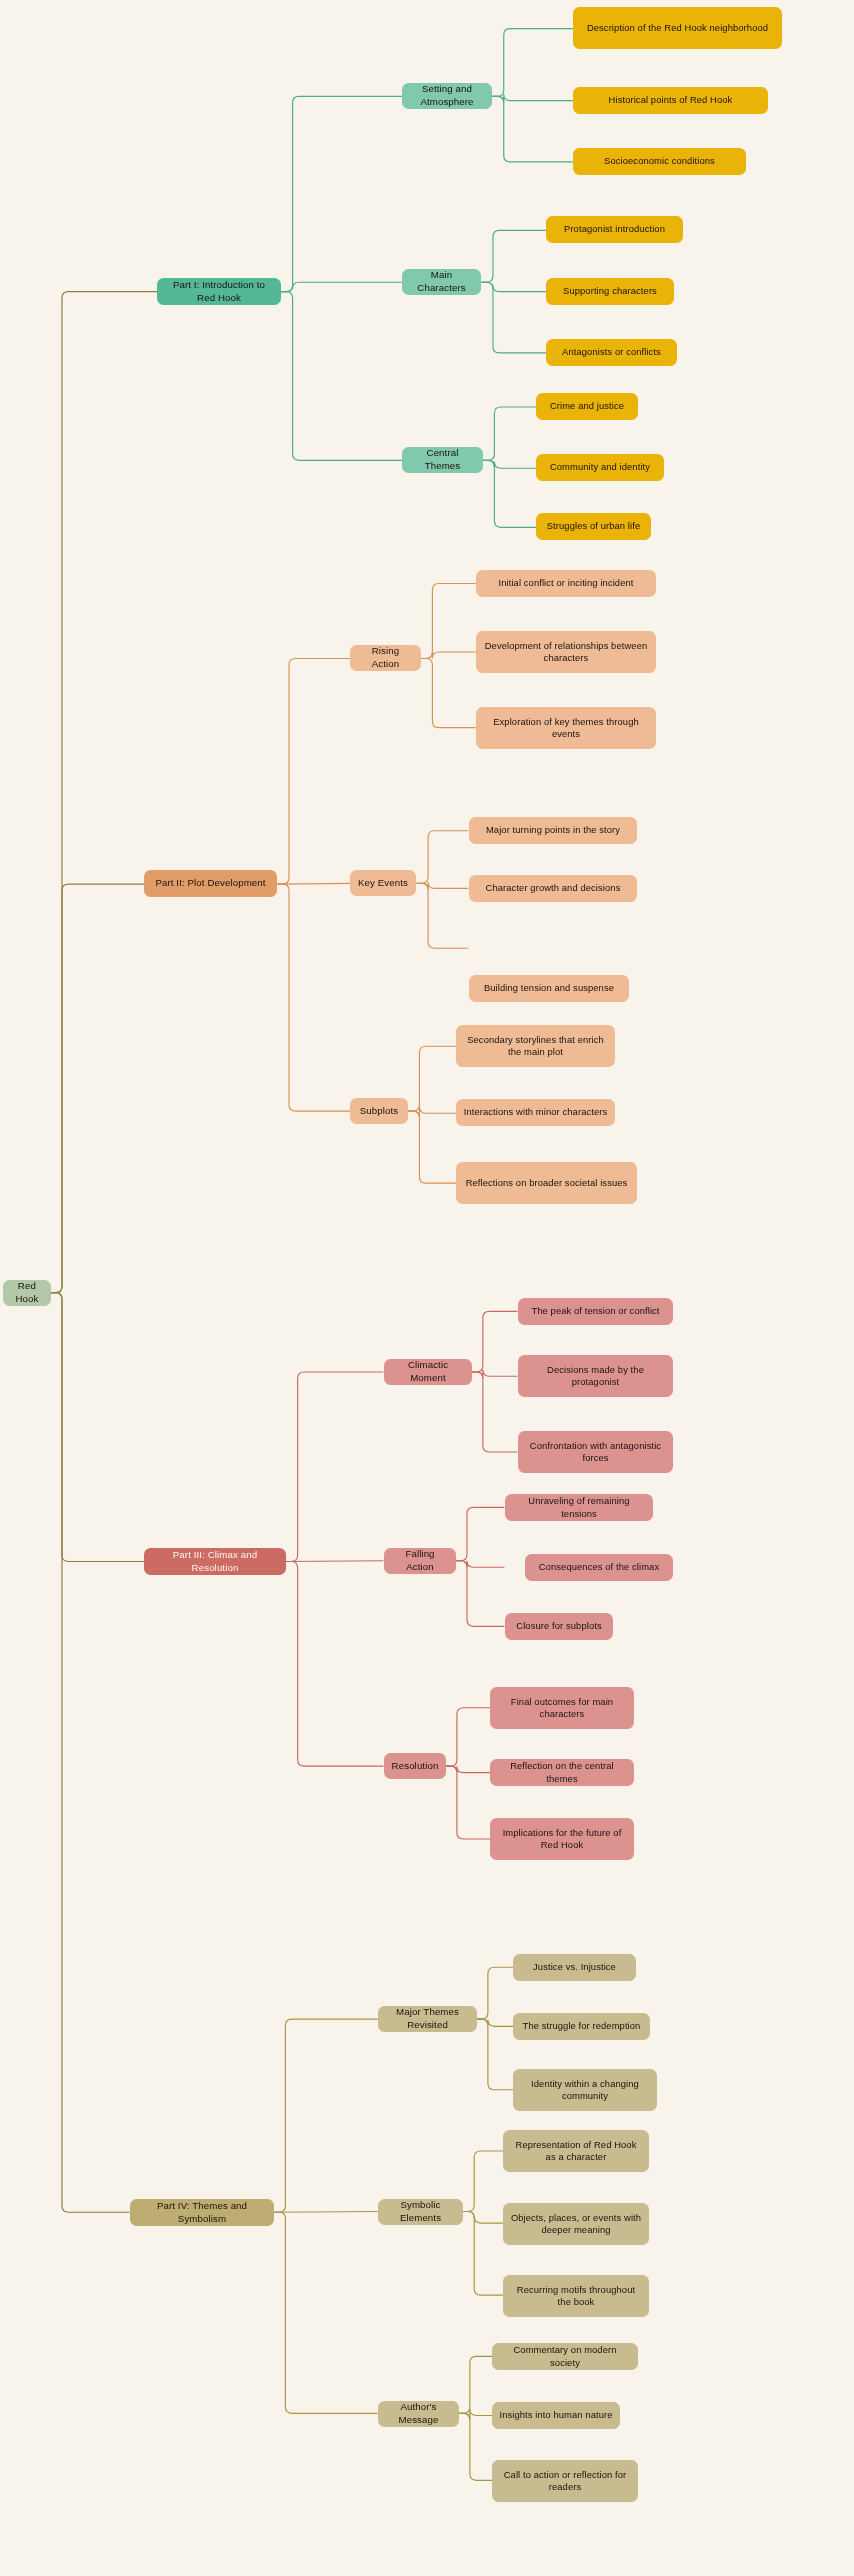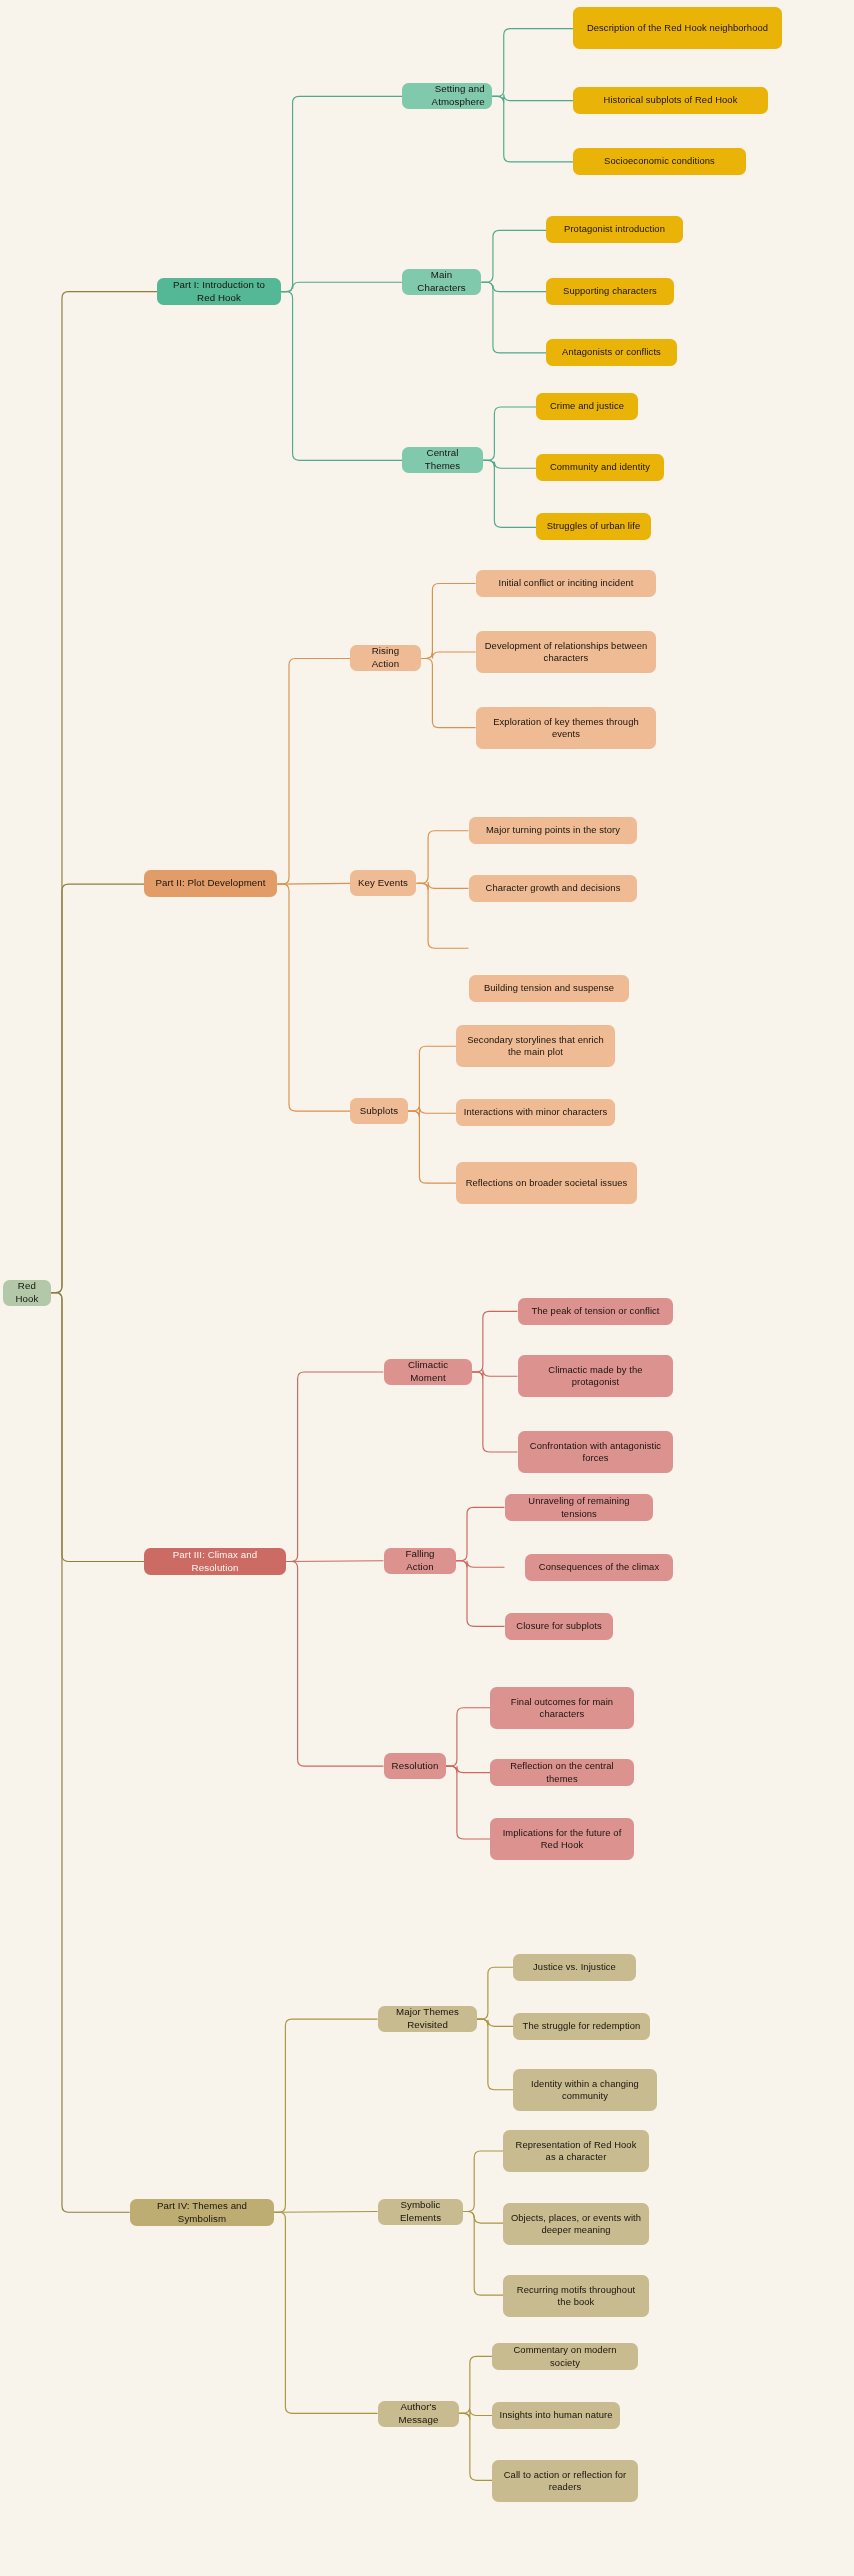--- a/index.html
+++ b/index.html
@@ -120,23 +120,23 @@
       <path d="M 642 3068 L 649 3068 Q 658 3068 658 3077 L 658 3075 Q 658 3084 667 3084 L 698 3084" fill="none" stroke="#a99540" stroke-width="1.6"></path>
       <path d="M 642 3068 L 649 3068 Q 658 3068 658 3077 L 658 3175 Q 658 3184 667 3184 L 698 3184" fill="none" stroke="#a99540" stroke-width="1.6"></path>
       <path d="M 380 3069 L 387 3069 Q 396 3069 396 3078 L 396 3339 Q 396 3348 405 3348 L 524 3348" fill="none" stroke="#a99540" stroke-width="1.6"></path>
       <path d="M 636 3348 L 643 3348 Q 652 3348 652 3339 L 652 3278 Q 652 3269 661 3269 L 683 3269" fill="none" stroke="#a99540" stroke-width="1.6"></path>
       <path d="M 636 3348 L 643 3348 Q 652 3348 652 3357 L 652 3342 Q 652 3351 661 3351 L 683 3351" fill="none" stroke="#a99540" stroke-width="1.6"></path>
       <path d="M 636 3348 L 643 3348 Q 652 3348 652 3357 L 652 3432 Q 652 3441 661 3441 L 683 3441" fill="none" stroke="#a99540" stroke-width="1.6"></path>
     </svg>
   <div id="nodes">
       <div class="node root" style="left: 2.9px; top: 1280px; width: 48px; height: 26px;">Red Hook</div>
       <div class="node g-main lvl1" style="left: 157px; top: 278px; width: 124px; height: 27px;">Part I: Introduction to Red Hook</div>
-      <div class="node g-sub lvl2" style="left: 402px; top: 83px; width: 90px; height: 26px; text-align: right;">Setting and Atmosphere</div>
+      <div class="node g-sub lvl2" style="left: 402px; top: 83px; width: 90px; height: 26px;">Setting and Atmosphere</div>
       <div class="node g-leaf lvl3" style="left: 573px; top: 7.2px; width: 209px; height: 42px;">Description of the Red Hook neighborhood</div>
-      <div class="node g-leaf lvl3" style="left: 573px; top: 87px; width: 195px; height: 27px;">Historical subplots of Red Hook</div>
+      <div class="node g-leaf lvl3" style="left: 573px; top: 87px; width: 195px; height: 27px;">Historical points of Red Hook</div>
       <div class="node g-leaf lvl3" style="left: 573px; top: 148px; width: 173px; height: 27px;">Socioeconomic conditions</div>
       <div class="node g-sub lvl2" style="left: 402px; top: 269px; width: 79px; height: 26px;">Main Characters</div>
       <div class="node g-leaf lvl3" style="left: 546px; top: 216px; width: 137px; height: 27px;">Protagonist introduction</div>
       <div class="node g-leaf lvl3" style="left: 546px; top: 278px; width: 128px; height: 27px;">Supporting characters</div>
       <div class="node g-leaf lvl3" style="left: 546px; top: 339px; width: 131px; height: 27px;">Antagonists or conflicts</div>
       <div class="node g-sub lvl2" style="left: 402px; top: 447px; width: 81px; height: 26px;">Central Themes</div>
       <div class="node g-leaf lvl3" style="left: 536px; top: 393px; width: 102px; height: 27px;">Crime and justice</div>
       <div class="node g-leaf lvl3" style="left: 536px; top: 454px; width: 128px; height: 27px;">Community and identity</div>
       <div class="node g-leaf lvl3" style="left: 536px; top: 513px; width: 115px; height: 27px;">Struggles of urban life</div>
       <div class="node o-main lvl1" style="left: 144px; top: 870px; width: 133px; height: 27px;">Part II: Plot Development</div>
@@ -148,21 +148,21 @@
       <div class="node o-leaf lvl3" style="left: 469px; top: 817px; width: 168px; height: 27px;">Major turning points in the story</div>
       <div class="node o-leaf lvl3" style="left: 469px; top: 875px; width: 168px; height: 27px;">Character growth and decisions</div>
       <div class="node o-leaf lvl3" style="left: 469px; top: 934px; width: 160px; height: 27px; margin-top: 41px;">Building tension and suspense</div>
       <div class="node o-sub lvl2" style="left: 350px; top: 1098px; width: 58px; height: 26px;">Subplots</div>
       <div class="node o-leaf lvl3" style="left: 456px; top: 1025px; width: 159px; height: 42px;">Secondary storylines that enrich the main plot</div>
       <div class="node o-leaf lvl3" style="left: 456px; top: 1099px; width: 159px; height: 27px;">Interactions with minor characters</div>
       <div class="node o-leaf lvl3" style="left: 456px; top: 1162px; width: 181px; height: 42px;">Reflections on broader societal issues</div>
       <div class="node r-main lvl1" style="left: 144px; top: 1548px; width: 142px; height: 27px;">Part III: Climax and Resolution</div>
       <div class="node r-sub lvl2" style="left: 384px; top: 1359px; width: 88px; height: 26px;">Climactic Moment</div>
       <div class="node r-leaf lvl3" style="left: 518px; top: 1298px; width: 155px; height: 27px;">The peak of tension or conflict</div>
-      <div class="node r-leaf lvl3" style="left: 518px; top: 1355px; width: 155px; height: 42px;">Climactic made by the protagonist</div>
+      <div class="node r-leaf lvl3" style="left: 518px; top: 1355px; width: 155px; height: 42px;">Decisions made by the protagonist</div>
       <div class="node r-leaf lvl3" style="left: 518px; top: 1431px; width: 155px; height: 42px;">Confrontation with antagonistic forces</div>
       <div class="node r-sub lvl2" style="left: 384px; top: 1548px; width: 72px; height: 26px;">Falling Action</div>
       <div class="node r-leaf lvl3" style="left: 505px; top: 1494px; width: 148px; height: 27px;">Unraveling of remaining tensions</div>
       <div class="node r-leaf lvl3" style="left: 525px; top: 1554px; width: 148px; height: 27px;">Consequences of the climax</div>
       <div class="node r-leaf lvl3" style="left: 505px; top: 1613px; width: 108px; height: 27px;">Closure for subplots</div>
       <div class="node r-sub lvl2" style="left: 384px; top: 1753px; width: 62px; height: 26px;">Resolution</div>
       <div class="node r-leaf lvl3" style="left: 490px; top: 1687px; width: 144px; height: 42px; text-align: center;">Final outcomes for main characters</div>
       <div class="node r-leaf lvl3" style="left: 490px; top: 1759px; width: 144px; height: 27px;">Reflection on the central themes</div>
       <div class="node r-leaf lvl3" style="left: 490px; top: 1818px; width: 144px; height: 42px;">Implications for the future of Red Hook</div>
       <div class="node y-main lvl1" style="left: 130px; top: 2199px; width: 144px; height: 27px;">Part IV: Themes and Symbolism</div>

